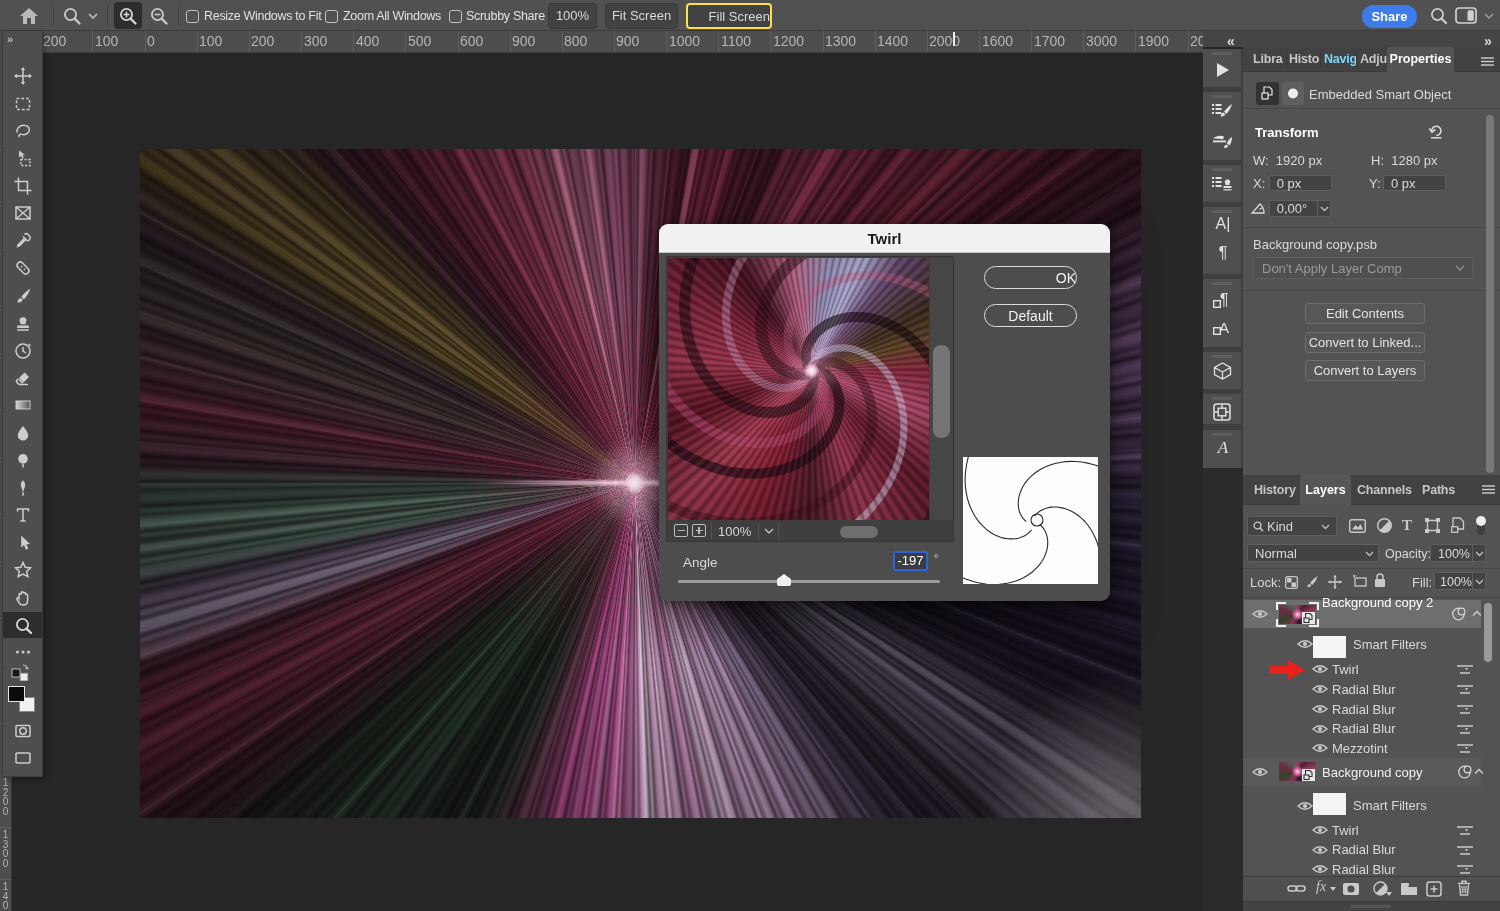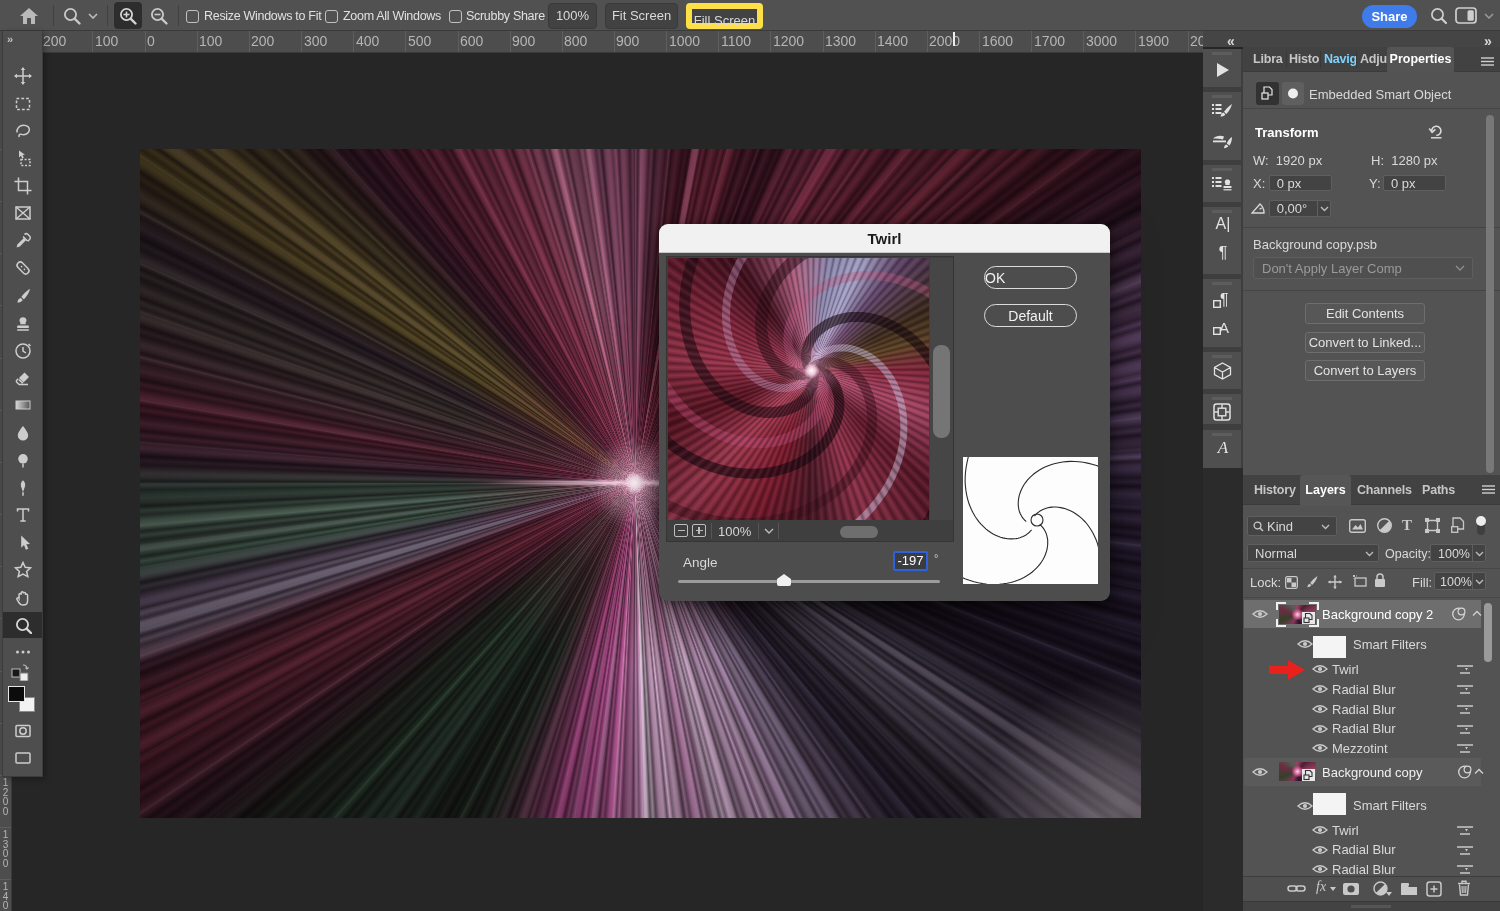--- a/index.html
+++ b/index.html
@@ -71,21 +71,21 @@
     </svg>
  <div class="abs" style="left:178px;top:5px;width:1px;height:21px;background:#404040"></div>
  <div class="abs" style="left:186px;top:10px;width:13px;height:13px;border:1.5px solid #c2c2c2;border-radius:3px"></div>
  <div class="abs" style="left:204px;top:9px;color:#e0e0e0;font-size:12.5px;letter-spacing:-.3px;white-space:nowrap">Resize Windows to Fit</div>
  <div class="abs" style="left:325px;top:10px;width:13px;height:13px;border:1.5px solid #c2c2c2;border-radius:3px"></div>
  <div class="abs" style="left:343px;top:9px;color:#e0e0e0;font-size:12.5px;letter-spacing:-.3px;white-space:nowrap">Zoom All Windows</div>
  <div class="abs" style="left:449px;top:10px;width:13px;height:13px;border:1.5px solid #c2c2c2;border-radius:3px"></div>
  <div class="abs" style="left:466px;top:9px;color:#e0e0e0;font-size:12.5px;letter-spacing:-.3px;white-space:nowrap">Scrubby Share</div>
  <div class="abs txt" style="left:548px;top:3px;width:49px;height:26px;background:#424242;border:1px solid #393939;border-radius:4px;text-align:center;line-height:24px">100%</div>
  <div class="abs txt" style="left:605px;top:3px;width:73px;height:26px;background:#424242;border:1px solid #393939;border-radius:4px;text-align:center;line-height:24px">Fit Screen</div>
- <div class="abs txt" style="left:686px;top:3px;width:77px;height:26px;background:#424242;border:6px solid #fde047;border-radius:4px;text-align:center;line-height:24px">Fill Screen</div>
+ <div class="abs txt" style="left:686px;top:3px;width:86px;height:26px;background:#424242;border:2px solid #fde047;border-radius:4px;text-align:right;line-height:24px">Fill Screen</div>
  <div class="abs" style="left:1362px;top:5px;width:55px;height:23px;background:#3f7cea;border-radius:12px;color:#fff;font-weight:bold;font-size:13px;text-align:center;line-height:23px">Share</div>
  <svg class="abs" style="left:1430px;top:7px" width="18" height="18" viewBox="0 0 18 18">
       <circle cx="7.5" cy="7.5" r="5.6" fill="none" stroke="#cfcfcf" stroke-width="1.7"></circle>
       <line x1="11.7" y1="11.7" x2="16" y2="16" stroke="#cfcfcf" stroke-width="2.2" stroke-linecap="round"></line>
     </svg>
  <svg class="abs" style="left:1455px;top:7px" width="22" height="17" viewBox="0 0 22 17">
       <rect x="1" y="1" width="20" height="15" rx="3" fill="none" stroke="#cfcfcf" stroke-width="1.7"></rect>
       <rect x="12.5" y="3.2" width="6.3" height="10.6" rx="1.5" fill="#cfcfcf"></rect>
     </svg>
  <svg class="abs" style="left:1484px;top:13px" width="10" height="6" viewBox="0 0 10 6">
@@ -487,21 +487,21 @@
     </svg>
     <div class="abs" style="left:36px;top:132px;width:37px;height:19px;background:radial-gradient(circle 6px at 50% 50%,#ffd0e8,#c05585 60%,rgba(0,0,0,0) 100%),conic-gradient(from 0deg at 50% 50%,#9a4064,#4a1e30 40deg,#a84468 90deg,#5c2c44 130deg,#2a1428 170deg,#8a3658 210deg,#34402a 250deg,#6e2c44 290deg,#4a6050 320deg,#9a4064 360deg)"></div>
     <svg class="abs" style="left:59px;top:139px" width="13" height="12" viewBox="0 0 13 12">
       <rect x="0" y="0" width="13" height="12" fill="#e8e8e8"></rect>
       <path d="M3.5 1.5 L8 1.5 L10 3.5 L10 7.5 L3.5 7.5 Z" fill="none" stroke="#333" stroke-width="1.1"></path>
       <rect x="2" y="6" width="5" height="4.5" fill="#e8e8e8" stroke="#333" stroke-width="1.1"></rect>
     </svg>
     <svg class="abs" style="left:33px;top:129px" width="43" height="25" viewBox="0 0 43 25">
       <path d="M1 8 L1 1 L10 1 M33 1 L42 1 L42 8 M42 17 L42 24 L33 24 M10 24 L1 24 L1 17" fill="none" stroke="#f0f0f0" stroke-width="2"></path>
     </svg>
-    <div class="abs" style="left:79px;top:134px;color:#fff;font-size:13px;white-space:nowrap">Background copy 2</div>
+    <div class="abs" style="left:79px;top:122px;color:#fff;font-size:13px;white-space:nowrap">Background copy 2</div>
     <svg class="abs" style="left:208px;top:134px" width="15" height="14" viewBox="0 0 15 14">
       <circle cx="7.5" cy="7" r="5.8" fill="none" stroke="#d5d5d5" stroke-width="1.3"></circle>
       <circle cx="10.5" cy="4.5" r="3.4" fill="#6e6e6e" stroke="#d5d5d5" stroke-width="1.2"></circle>
     </svg>
     <svg class="abs" style="left:229px;top:137px" width="10" height="7" viewBox="0 0 10 7">
       <path d="M1 5.5 L5 1.5 L9 5.5" fill="none" stroke="#cfcfcf" stroke-width="1.4"></path>
     </svg>
     <svg class="abs" style="left:54px;top:166px" width="16" height="10" viewBox="0 0 16 10">
       <path d="M1 5 Q8 -1.5 15 5 Q8 11.5 1 5 Z" fill="none" stroke="#c9c9c9" stroke-width="1.4"></path>
       <circle cx="8" cy="5" r="2.1" fill="#c9c9c9"></circle>
@@ -795,21 +795,21 @@
     <div class="abs" style="left:36.5px;top:305.6px;width:7px;height:1.6px;background:#bdbdbd"></div>
     <div class="abs" style="left:39.2px;top:302.9px;width:1.6px;height:7px;background:#bdbdbd"></div>
     <div class="abs" style="left:52px;top:299px;width:1px;height:16px;background:#555"></div>
     <div class="abs" style="left:59px;top:300px;color:#d5d5d5;font-size:13px">100%</div>
     <div class="abs" style="left:99px;top:299px;width:1px;height:16px;background:#555"></div>
     <svg class="abs" style="left:105px;top:304px" width="10" height="7" viewBox="0 0 10 7">
       <path d="M1 1 L5 5 L9 1" fill="none" stroke="#bdbdbd" stroke-width="1.4"></path>
     </svg>
     <div class="abs" style="left:119px;top:299px;width:1px;height:16px;background:#555"></div>
     <div class="abs" style="left:181px;top:302px;width:38px;height:12px;background:#6e6e6e;border-radius:6px"></div>
-    <div class="abs" style="left:325px;top:42px;width:93px;height:23px;border:1.5px solid #dcdcdc;border-radius:12px;color:#f2f2f2;font-size:14px;text-align:left;line-height:22px">OK</div>
+    <div class="abs" style="left:325px;top:42px;width:93px;height:23px;border:1.5px solid #dcdcdc;border-radius:12px;color:#f2f2f2;font-size:14px;text-align:right;line-height:22px">OK</div>
     <div class="abs" style="left:325px;top:80px;width:93px;height:23px;border:1.5px solid #dcdcdc;border-radius:12px;color:#f2f2f2;font-size:14px;text-align:center;line-height:22px">Default</div>
     <div class="abs" style="left:304px;top:233px;width:135px;height:127px;background:#fdfdfd">
       <svg width="135" height="127" viewBox="0 0 135 127">
         <path d="M-11.4 115.0 L-7.0 117.5 L-2.5 119.7 L1.9 121.7 L6.4 123.3 L10.9 124.7 L15.3 125.8 L19.7 126.6 L24.0 127.2 L28.2 127.5 L32.4 127.5 L36.4 127.3 L40.3 126.9 L44.1 126.3 L47.8 125.5 L51.3 124.5 L54.7 123.3 L57.9 121.9 L60.9 120.4 L63.8 118.8 L66.5 117.0 L69.0 115.2 L71.3 113.2 L73.4 111.2 L75.3 109.1 L77.1 106.9 L78.6 104.7 L80.0 102.5 L81.2 100.3 L82.2 98.1 L83.0 95.8 L83.7 93.6 L84.2 91.5 L84.5 89.4 L84.7 87.3 L84.7 85.4 L84.7 83.4 L84.5 81.6 L84.1 79.9 L83.7 78.2 L83.2 76.7 L82.7 75.3 L82.0 73.9 L81.3 72.7 L80.6 71.6 L79.9 70.7 L79.2 69.8 L78.4 69.0 L77.8 68.4 L77.2 67.8 L76.9 67.4" stroke="#2a2a2a" stroke-width="1.1" fill="none"></path>
         <path d="M15.8 -23.9 L13.0 -19.0 L10.6 -14.1 L8.4 -9.1 L6.6 -4.2 L5.1 0.7 L4.0 5.6 L3.1 10.5 L2.5 15.3 L2.2 20.0 L2.1 24.5 L2.4 29.0 L2.9 33.4 L3.6 37.6 L4.5 41.6 L5.6 45.5 L7.0 49.2 L8.5 52.7 L10.2 56.1 L12.0 59.2 L14.0 62.2 L16.0 64.9 L18.2 67.4 L20.5 69.7 L22.8 71.9 L25.2 73.8 L27.7 75.5 L30.1 76.9 L32.6 78.2 L35.1 79.3 L37.5 80.2 L39.9 80.9 L42.3 81.4 L44.6 81.7 L46.9 81.9 L49.1 81.9 L51.2 81.8 L53.2 81.6 L55.1 81.2 L56.9 80.7 L58.6 80.1 L60.2 79.5 L61.6 78.7 L62.9 78.0 L64.1 77.1 L65.2 76.3 L66.1 75.5 L66.9 74.7 L67.6 73.9 L68.2 73.3 L68.6 72.9" stroke="#2a2a2a" stroke-width="1.1" fill="none"></path>
         <path d="M151.3 16.9 L146.9 14.4 L142.5 12.1 L138.0 10.2 L133.5 8.6 L129.1 7.2 L124.6 6.1 L120.2 5.3 L115.9 4.8 L111.7 4.5 L107.5 4.4 L103.5 4.6 L99.6 5.0 L95.8 5.7 L92.1 6.5 L88.6 7.5 L85.2 8.7 L82.0 10.1 L79.0 11.6 L76.1 13.2 L73.5 15.0 L71.0 16.8 L68.7 18.8 L66.5 20.8 L64.6 22.9 L62.9 25.1 L61.3 27.3 L60.0 29.5 L58.8 31.7 L57.8 34.0 L57.0 36.2 L56.3 38.4 L55.8 40.5 L55.5 42.6 L55.3 44.7 L55.2 46.7 L55.3 48.6 L55.5 50.4 L55.8 52.1 L56.2 53.8 L56.7 55.3 L57.3 56.8 L58.0 58.1 L58.6 59.3 L59.4 60.4 L60.1 61.4 L60.8 62.2 L61.5 63.0 L62.2 63.6 L62.8 64.2 L63.1 64.6" stroke="#2a2a2a" stroke-width="1.1" fill="none"></path>
         <path d="M124.3 155.8 L127.1 150.9 L129.6 146.0 L131.7 141.0 L133.5 136.1 L135.0 131.2 L136.1 126.2 L137.0 121.4 L137.6 116.6 L137.9 111.9 L137.9 107.3 L137.7 102.9 L137.2 98.5 L136.5 94.3 L135.5 90.3 L134.4 86.4 L133.1 82.7 L131.5 79.2 L129.8 75.8 L128.0 72.7 L126.0 69.8 L124.0 67.0 L121.8 64.5 L119.5 62.2 L117.2 60.1 L114.8 58.2 L112.3 56.5 L109.9 55.0 L107.4 53.7 L104.9 52.7 L102.5 51.8 L100.0 51.1 L97.7 50.6 L95.3 50.2 L93.1 50.0 L90.9 50.0 L88.8 50.1 L86.8 50.4 L84.9 50.8 L83.1 51.3 L81.4 51.9 L79.8 52.5 L78.4 53.3 L77.1 54.0 L75.9 54.9 L74.8 55.7 L73.9 56.5 L73.1 57.3 L72.4 58.1 L71.8 58.7 L71.4 59.1" stroke="#2a2a2a" stroke-width="1.1" fill="none"></path>
         <circle cx="74.0" cy="63.0" r="6" stroke="#2a2a2a" stroke-width="1.1" fill="none"></circle>
       </svg>
     </div>

